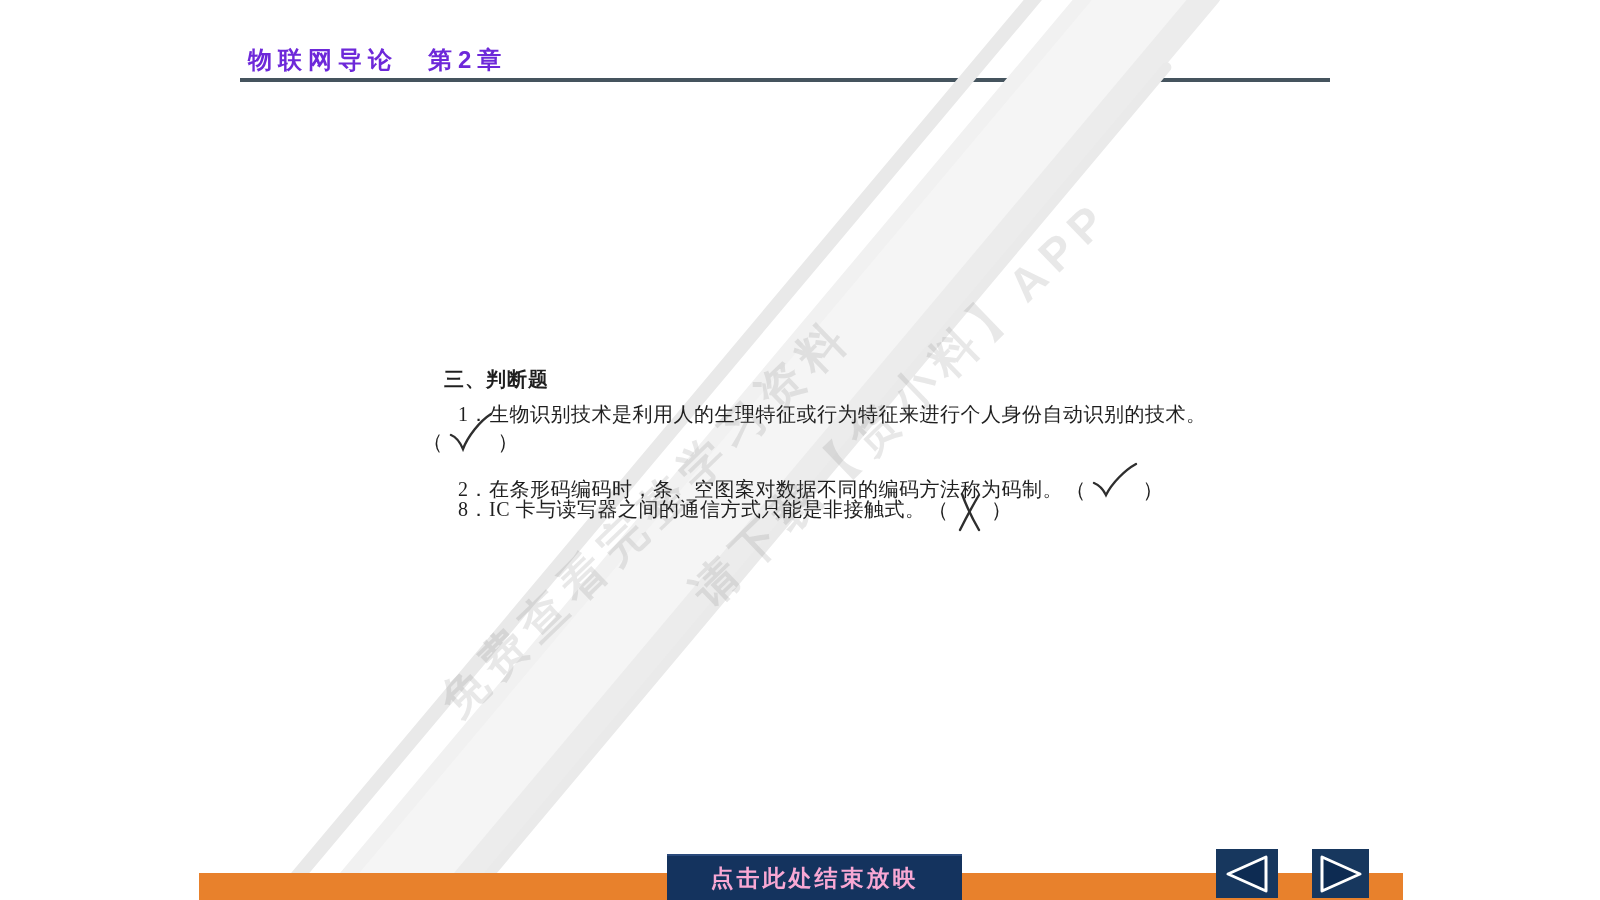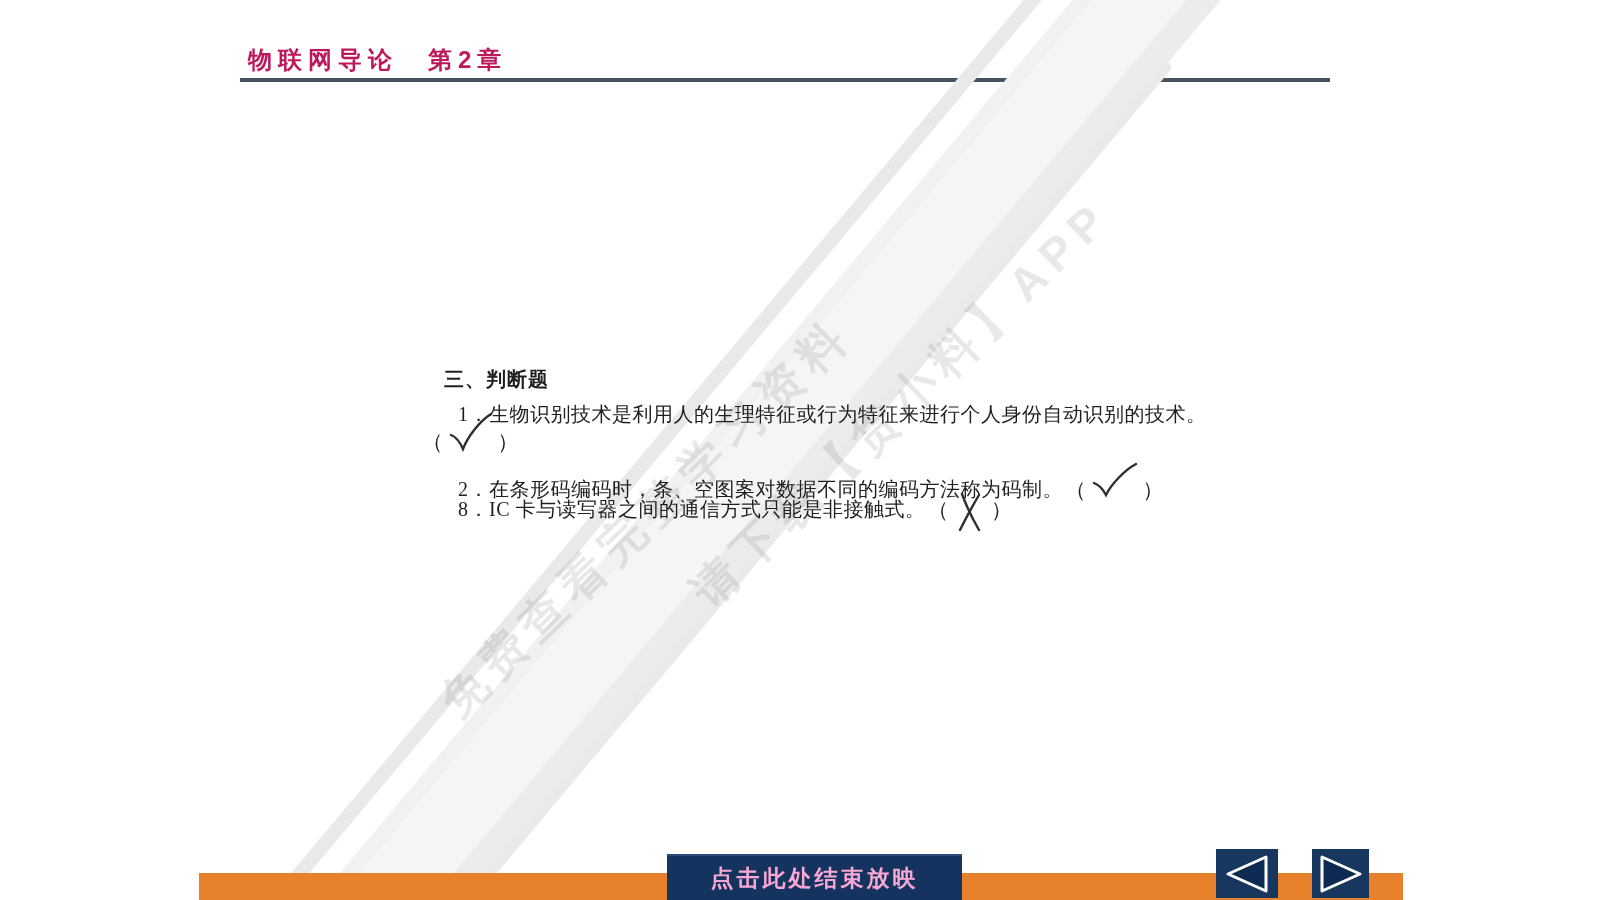--- a/index.html
+++ b/index.html
@@ -2,21 +2,21 @@
 <html><head>
 <meta charset="utf-8">
 <style>
   html,body{margin:0;padding:0;}
   body{width:1600px;height:900px;overflow:hidden;background:#ffffff;
        font-family:"Liberation Sans", sans-serif;}
   .slide{position:relative;width:1600px;height:900px;background:#ffffff;overflow:hidden;}
 
   
   .header-title{position:absolute;left:248px;top:44px;font-size:24px;font-weight:bold;
-    color:#be185d;letter-spacing:6px;font-family:"Liberation Sans",sans-serif;}
+    color:#6d28d9;letter-spacing:6px;font-family:"Liberation Sans",sans-serif;}
   .header-underline{position:absolute;left:240px;top:78px;width:1090px;height:4px;background:#45545e;}
 
   
   .wm-layer{position:absolute;left:0;top:0;width:1600px;height:900px;overflow:hidden;z-index:1;pointer-events:none;}
   .streak{position:absolute;transform:rotate(-50deg);border-radius:40px;}
   .s1{left:48px;top:392px;width:1300px;height:14px;background:#e9e9e9;}
   .s2{left:87px;top:411px;width:1300px;height:40px;background:#f1f1f1;}
   .s3{left:118px;top:411px;width:1300px;height:90px;background:#f5f5f5;}
   .s4{left:149px;top:469px;width:1300px;height:26px;background:#ececec;}
   .s5{left:225px;top:499px;width:1150px;height:10px;background:#eaeaea;}

